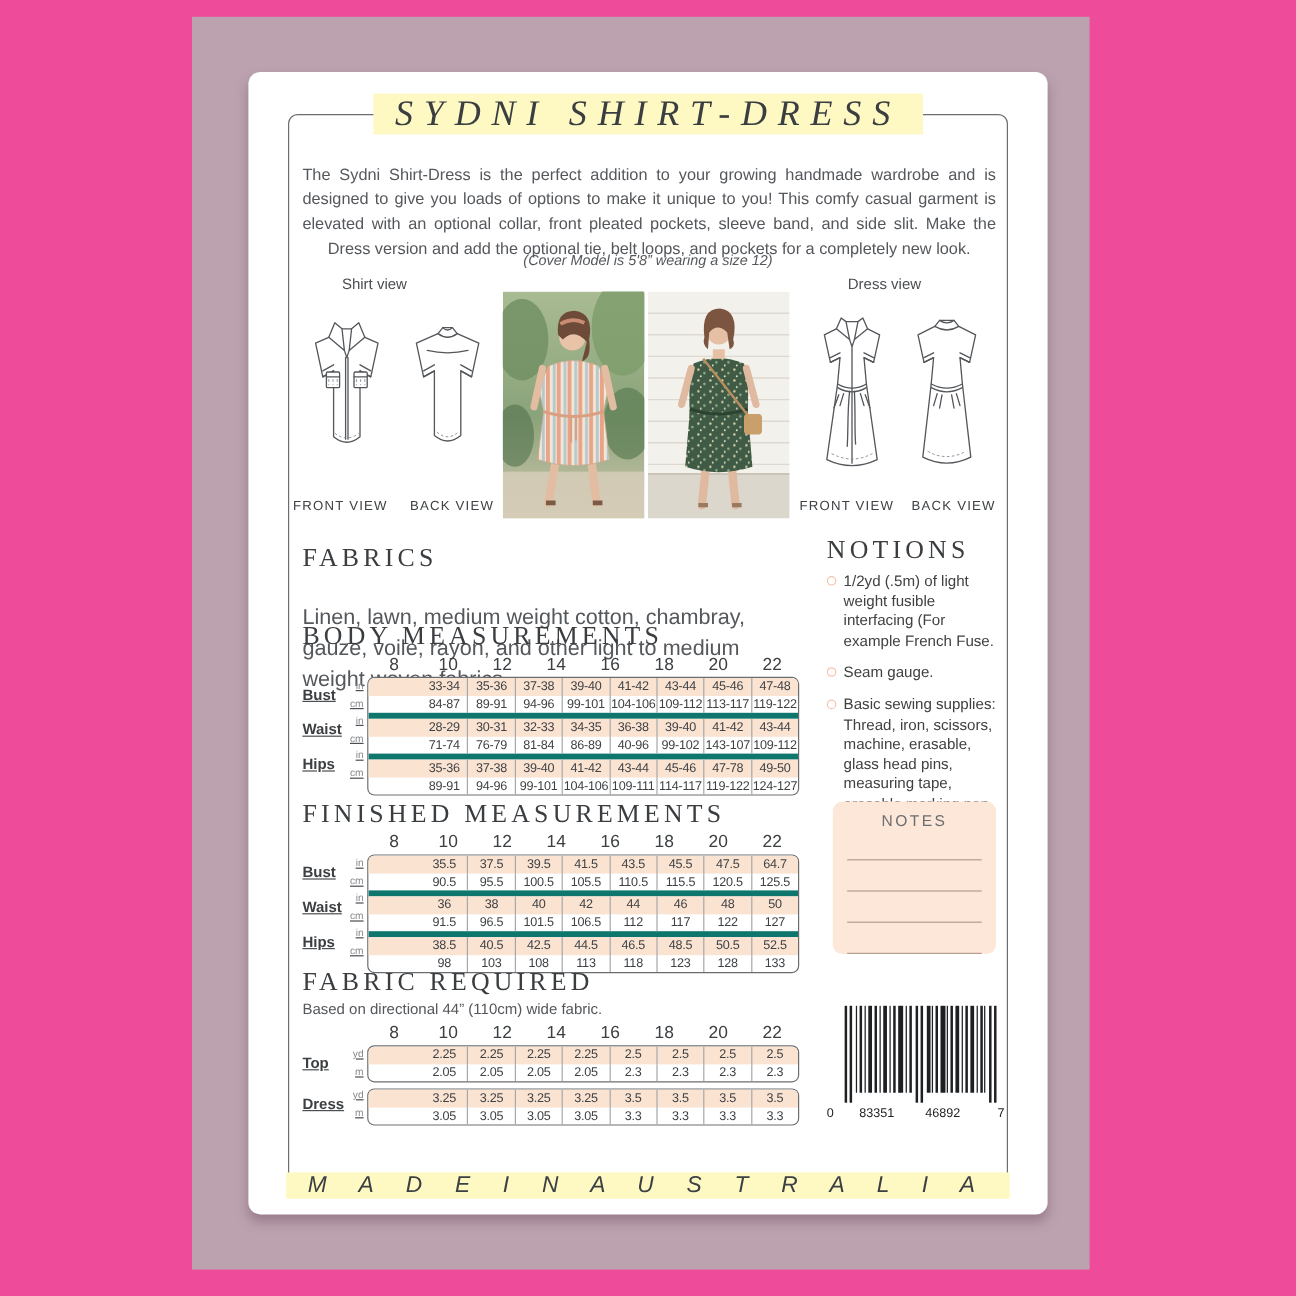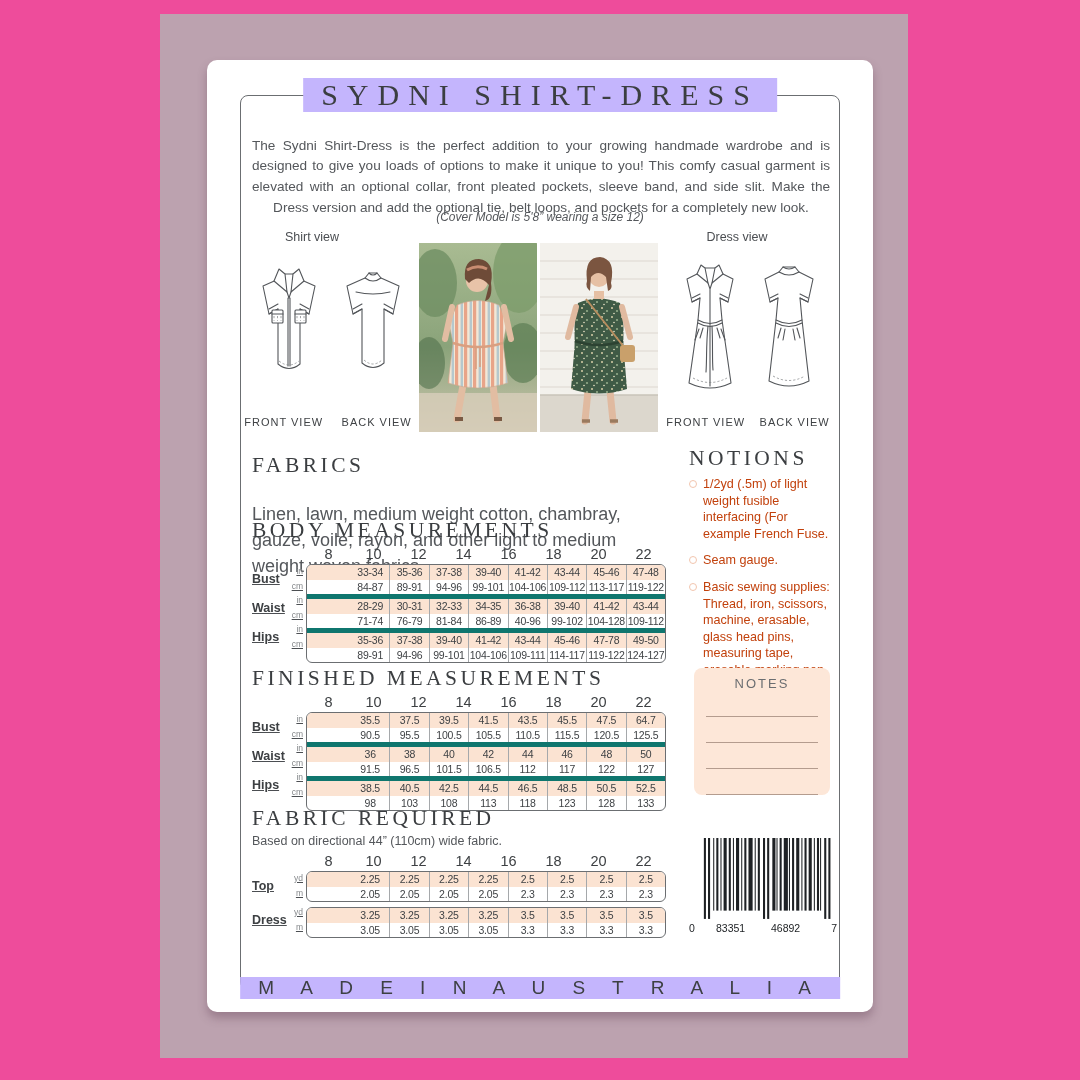--- a/index.html
+++ b/index.html
@@ -17,21 +17,21 @@
     position:absolute;left:47px;top:46px;width:666px;height:952px;
     background:#ffffff;border-radius:10px;
     box-shadow:0 6px 10px rgba(90,55,75,.35);
   }
   .border-box{
     position:absolute;left:33px;top:35px;width:598px;height:893px;
     border:1px solid #6b6e71;border-radius:8px;
   }
   .overline-label{
     position:absolute;left:50%;transform:translate(-50%,-50%);
-    background:#c4b5fd;padding:0 18px;white-space:nowrap;color:#3b3e41;
+    background:#fef9c3;padding:0 18px;white-space:nowrap;color:#3b3e41;font-style:italic;
   }
   .title{
     top:35px;
     font-family:"Liberation Serif", serif;
     font-size:30px;letter-spacing:9px;font-weight:400;
   }
   .footer{
     top:928px;
     font-size:19px;letter-spacing:11px;color:#3d4043;
   }
@@ -86,21 +86,21 @@
   .sz-cell{flex:1;text-align:center;font-size:14.5px;color:#3d4043;}
   .dbox{border:1px solid #6b6e71;border-radius:6px;overflow:hidden;background:#fff;}
   .dbox.gap{margin-top:5px;}
   .dgroup.sep{border-top:5px solid #0f766e;}
   .drow{display:flex;height:14.5px;}
   .drow.hi{background:#fbe3d2;}
   .dcell{flex:1;text-align:center;font-size:10.5px;line-height:14.5px;color:#3f4245;border-left:1px solid #a5a8ab;letter-spacing:-.2px;}
   .dcell:first-child{border-left:none;padding-left:44px;}
   .notions-h{left:482px;top:386px;}
   .notions{position:absolute;left:482px;top:416px;width:146px;}
-  .notion{position:relative;padding-left:14px;font-size:12.6px;line-height:1.32;color:#c2410c;margin-bottom:10px;}
+  .notion{position:relative;padding-left:14px;font-size:12.6px;line-height:1.32;color:#404040;margin-bottom:10px;}
   .notion::before{content:"";position:absolute;left:0;top:4px;width:6px;height:6px;border:1.4px solid #f2c5ae;border-radius:50%;}
   .notes-box{
     position:absolute;left:487px;top:608px;width:136px;height:127px;
     background:#fde7d8;border-radius:8px;padding:8px 12px 0 12px;box-sizing:border-box;
   }
   .notes-title{text-align:center;font-size:13px;letter-spacing:2px;color:#6b6e71;}
   .note-line{border-bottom:1px solid #b49c8e;height:25px;}
   .barcode{position:absolute;left:482px;top:778px;width:148px;height:96px;}
   .bc-digits span{position:absolute;font-size:10.5px;color:#212427;bottom:0;}
   .bc-d1{left:0;}
@@ -309,21 +309,21 @@
                 <span class="dcell">41-42</span>
                 <span class="dcell">43-44</span>
               </div>
               <div class="drow">
                 <span class="dcell">71-74</span>
                 <span class="dcell">76-79</span>
                 <span class="dcell">81-84</span>
                 <span class="dcell">86-89</span>
                 <span class="dcell">40-96</span>
                 <span class="dcell">99-102</span>
-                <span class="dcell">104-128</span>
+                <span class="dcell">143-107</span>
                 <span class="dcell">109-112</span>
               </div>
             </div>
             <div class="dgroup sep">
               <div class="drow hi">
                 <span class="dcell">35-36</span>
                 <span class="dcell">37-38</span>
                 <span class="dcell">39-40</span>
                 <span class="dcell">41-42</span>
                 <span class="dcell">43-44</span>

